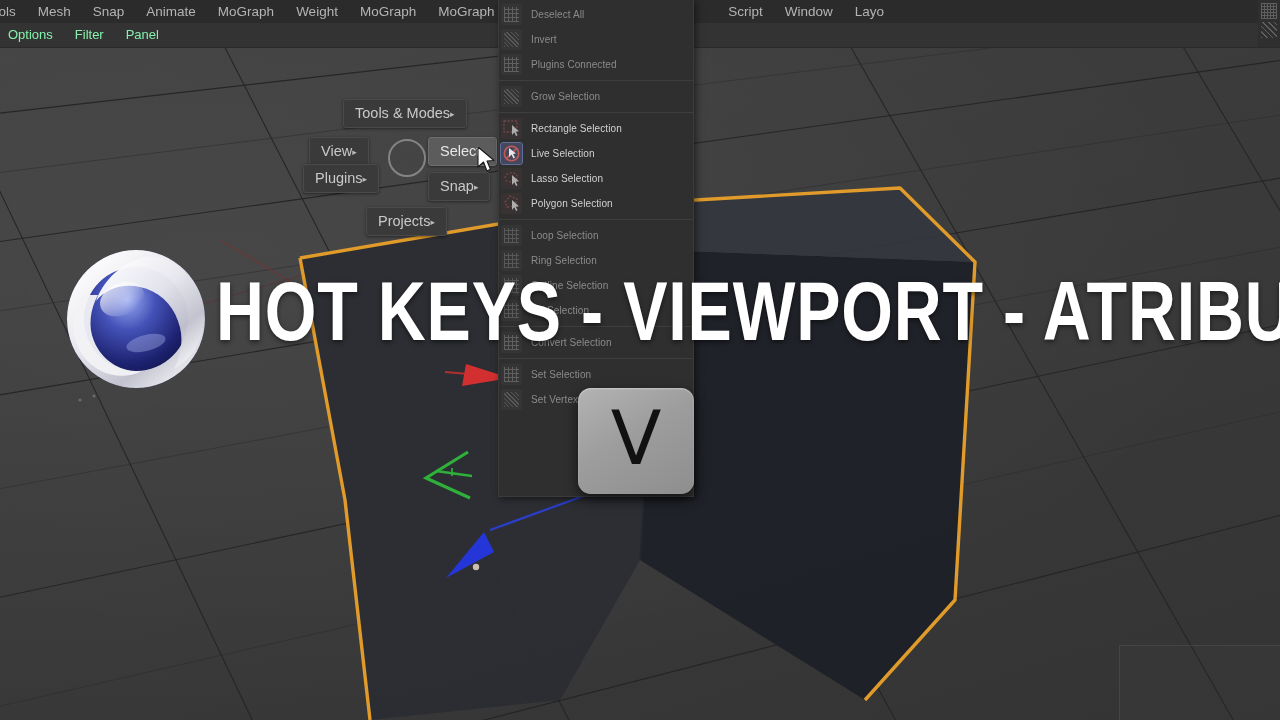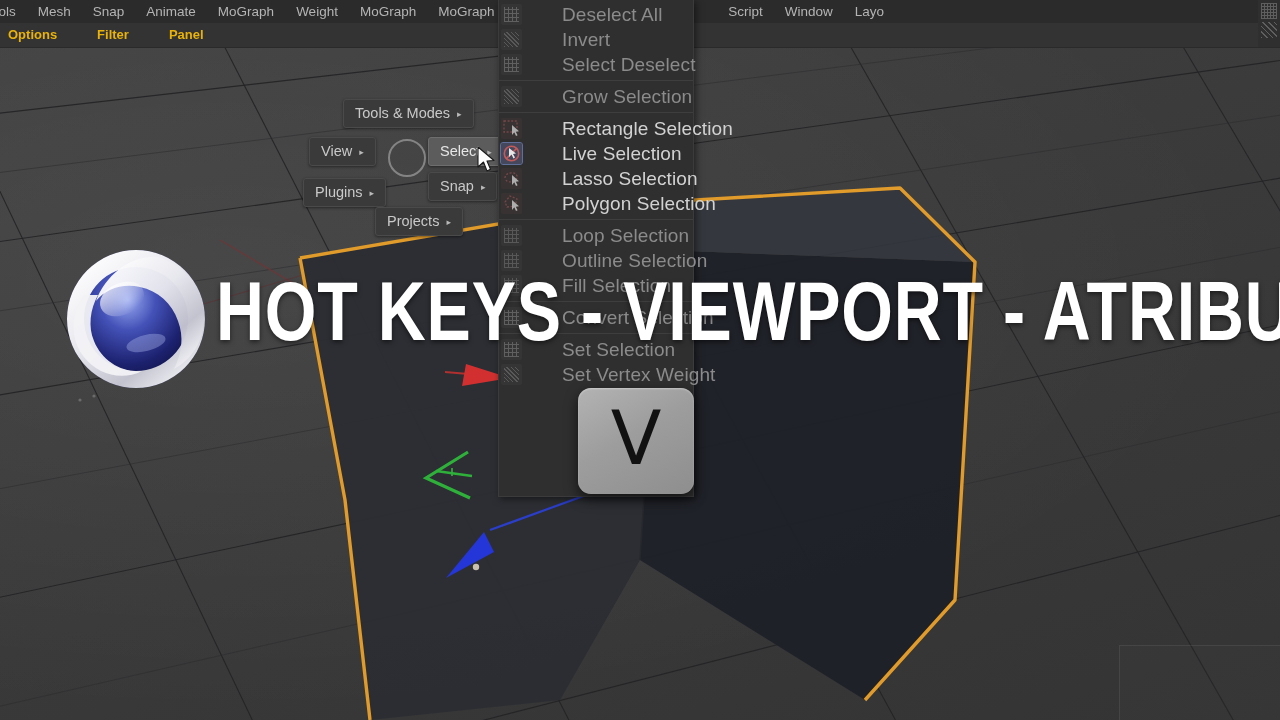--- a/index.html
+++ b/index.html
@@ -39,40 +39,40 @@
   }
   #menubar .mi.first{padding-left:0;margin-left:-9px;}
   #menubar .spacer{flex:1;}
   #menubar .mi.right{padding-right:0;margin-right:-13px;}
 
   #panelbar{
     position:absolute;left:0;top:23px;width:1280px;height:24px;
     background:#333334;border-bottom:1px solid #2a2a2b;
     display:flex;align-items:center;z-index:30;
   }
-  #panelbar .mi{color:#eab308;font-size:13px;padding:0 20px;line-height:24px;font-weight:bold;}
+  #panelbar .mi{color:#86efac;font-size:13px;padding:0 11px;line-height:24px;}
   #panelbar .mi.first{padding-left:8px;}
 
   
   #iconstrip{position:absolute;right:0;top:0;width:22px;height:47px;z-index:31;
     background:#2f2f30;}
   .stripicon{width:16px;height:16px;margin:3px auto;opacity:.45;
     background:
       repeating-linear-gradient(90deg,#9a9a9a 0 1px,transparent 1px 3px),
       repeating-linear-gradient(0deg,#9a9a9a 0 1px,transparent 1px 3px);
   }
   .stripicon.diag{background:repeating-linear-gradient(45deg,#9a9a9a 0 1px,transparent 1px 4px);}
 
   
   #radial{position:absolute;left:295px;top:95px;width:230px;height:150px;z-index:40;}
   .rbtn{
     position:absolute;background:#3a3a3b;border:1px solid #4a4a4b;border-radius:3px;
     color:#c9c9c9;font-size:14.5px;padding:5px 11px 6px 11px;white-space:nowrap;
     box-shadow:0 1px 3px rgba(0,0,0,.45);
-    display:flex;align-items:center;gap:7px;
+    display:flex;align-items:center;
   }
   .rbtn .arw{font-size:9px;color:#b9b9b9;line-height:1;transform:translateY(.5px);}
   .rbtn.sel{background:#5c5c5d;border-color:#6e6e6f;color:#e6e6e6;}
   #rcircle{
     position:absolute;left:93px;top:44px;width:34px;height:34px;border-radius:50%;
     border:2px solid #9a9a9a;opacity:.75;
   }
 
   
   #dropdown{
@@ -90,21 +90,21 @@
      background:repeating-linear-gradient(45deg,#8d8d8d 0 1px,transparent 1px 3px);opacity:.8;}
   .ddicon.dots i{background:
       repeating-linear-gradient(90deg,#9d9d9d 0 1.5px,transparent 1.5px 4px),
       repeating-linear-gradient(0deg,#9d9d9d 0 1.5px,transparent 1.5px 4px);}
   .ddicon.grid i{background:
       repeating-linear-gradient(90deg,#8a8a8a 0 1px,transparent 1px 4px),
       repeating-linear-gradient(0deg,#8a8a8a 0 1px,transparent 1px 4px);}
   .ddicon.live{background:#45485c;opacity:1;outline:1px solid #5f6f9a;}
   .ddicon.arrow{background:#3d3333;opacity:.75;}
   .ddicon.circ i{background:none;border:1.5px solid #8d8d8d;border-radius:50%;}
-  .ddlabel{font-size:19px;color:#8b8b8b;white-space:nowrap;letter-spacing:.1px;margin-left:31px;}
+  .ddlabel{font-size:10px;color:#8b8b8b;white-space:nowrap;letter-spacing:.1px;}
   .ddrow.active .ddlabel{color:#d2d2d2;}
   .ddsep{height:1px;background:#3e3e3f;margin:3px 0 3px 0;}
 
   .curarrow{position:absolute;left:476px;top:146px;width:22px;height:28px;z-index:60;}
 
   
   #title{
     position:absolute;left:216px;top:270px;z-index:70;
     color:#fff;font-size:83px;line-height:1;font-weight:bold;
     font-family:"Liberation Sans Narrow","Liberation Sans","DejaVu Sans Condensed",sans-serif;
@@ -263,31 +263,31 @@
     <div class="rbtn" style="left:14px;top:42px">
       <span>View</span>
       <span class="arw">▸</span>
     </div>
 
     <div class="rbtn sel" style="left:133px;top:42px">
       <span>Select</span>
       <span class="arw">▸</span>
     </div>
 
-    <div class="rbtn" style="left:8px;top:83px">
+    <div class="rbtn" style="left:8px;top:69px">
       <span>Plugins</span>
       <span class="arw">▸</span>
     </div>
 
     <div class="rbtn" style="left:133px;top:77px">
       <span>Snap</span>
       <span class="arw">▸</span>
     </div>
 
-    <div class="rbtn" style="left:80px;top:112px">
+    <div class="rbtn" style="left:71px;top:112px">
       <span>Projects</span>
       <span class="arw">▸</span>
     </div>
   </div>
 
   <div id="dropdown">
 
     <div class="ddrow">
       <span class="ddicon dots">
           <i></i>
@@ -297,21 +297,21 @@
     <div class="ddrow">
       <span class="ddicon">
           <i></i>
         </span>
       <span class="ddlabel">Invert</span>
     </div>
     <div class="ddrow">
       <span class="ddicon dots">
           <i></i>
         </span>
-      <span class="ddlabel">Select Deselect</span>
+      <span class="ddlabel">Plugins Connected</span>
     </div>
 
     <div class="ddsep"></div>
 
     <div class="ddrow">
       <span class="ddicon">
           <i></i>
         </span>
       <span class="ddlabel">Grow Selection</span>
     </div>
@@ -356,20 +356,26 @@
       <span class="ddlabel">Polygon Selection</span>
     </div>
 
     <div class="ddsep"></div>
 
     <div class="ddrow">
       <span class="ddicon grid">
           <i></i>
         </span>
       <span class="ddlabel">Loop Selection</span>
+    </div>
+    <div class="ddrow">
+      <span class="ddicon grid">
+          <i></i>
+        </span>
+      <span class="ddlabel">Ring Selection</span>
     </div>
     <div class="ddrow">
       <span class="ddicon grid">
           <i></i>
         </span>
       <span class="ddlabel">Outline Selection</span>
     </div>
     <div class="ddrow">
       <span class="ddicon grid">
           <i></i>

